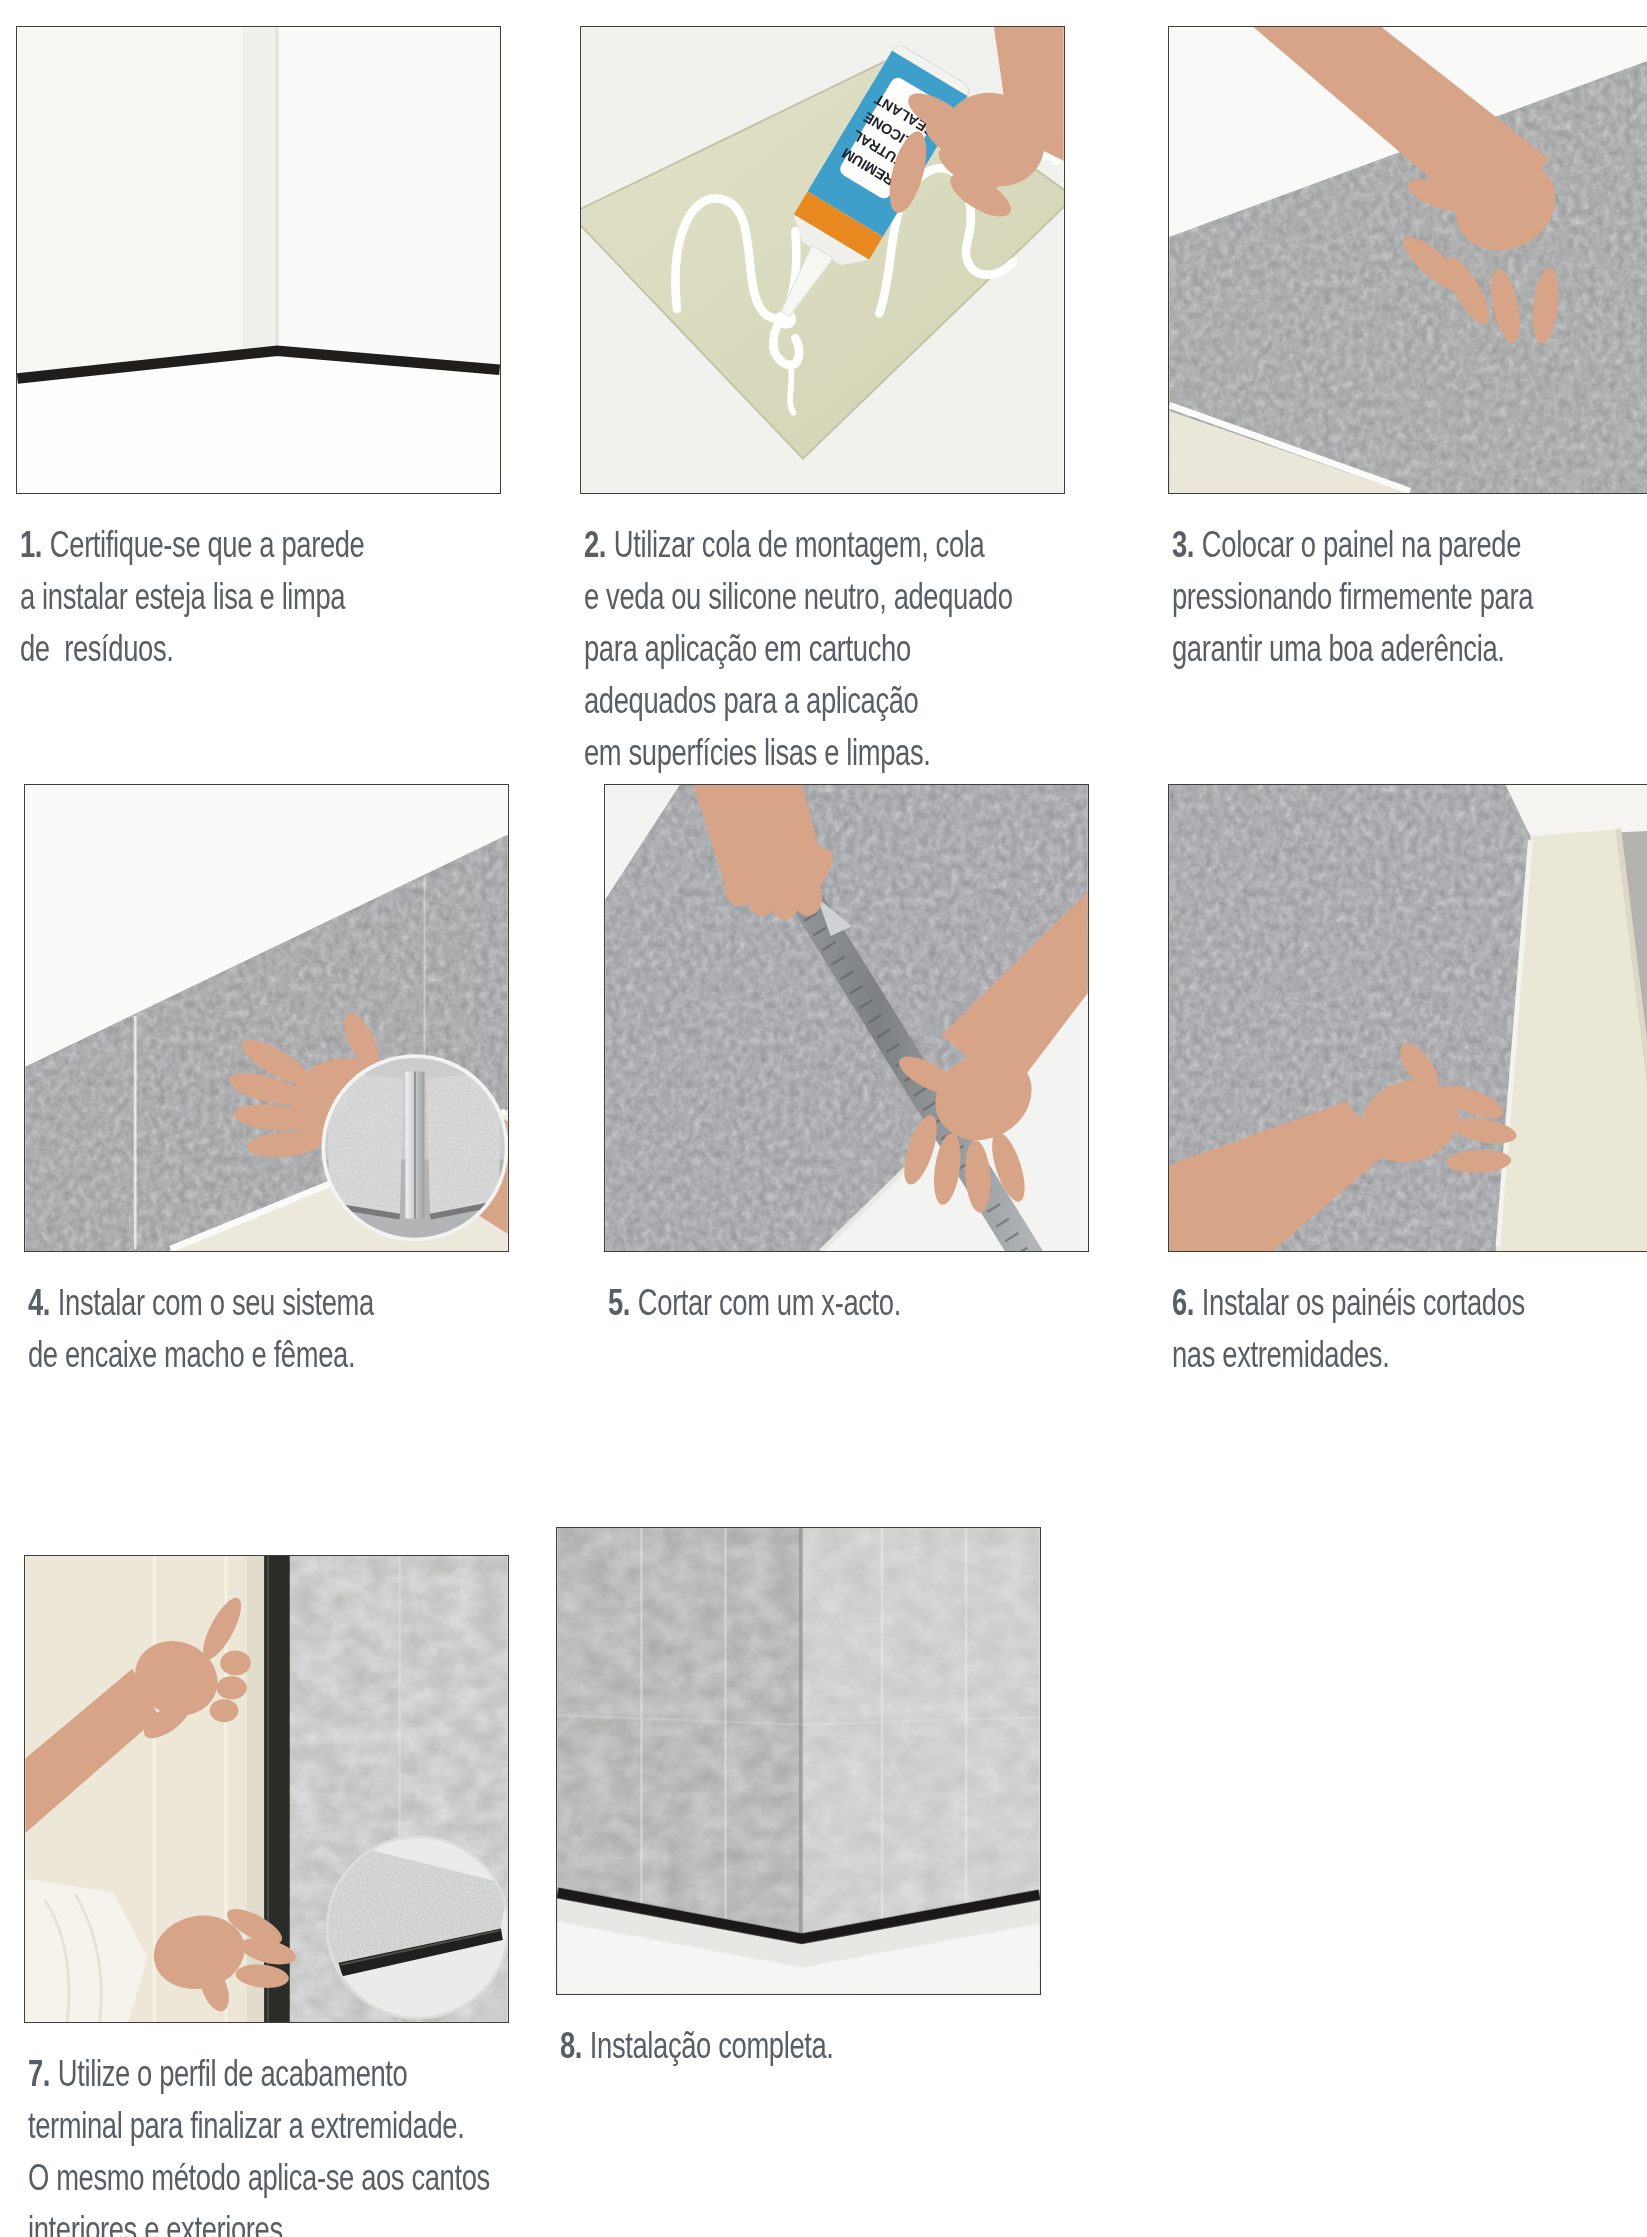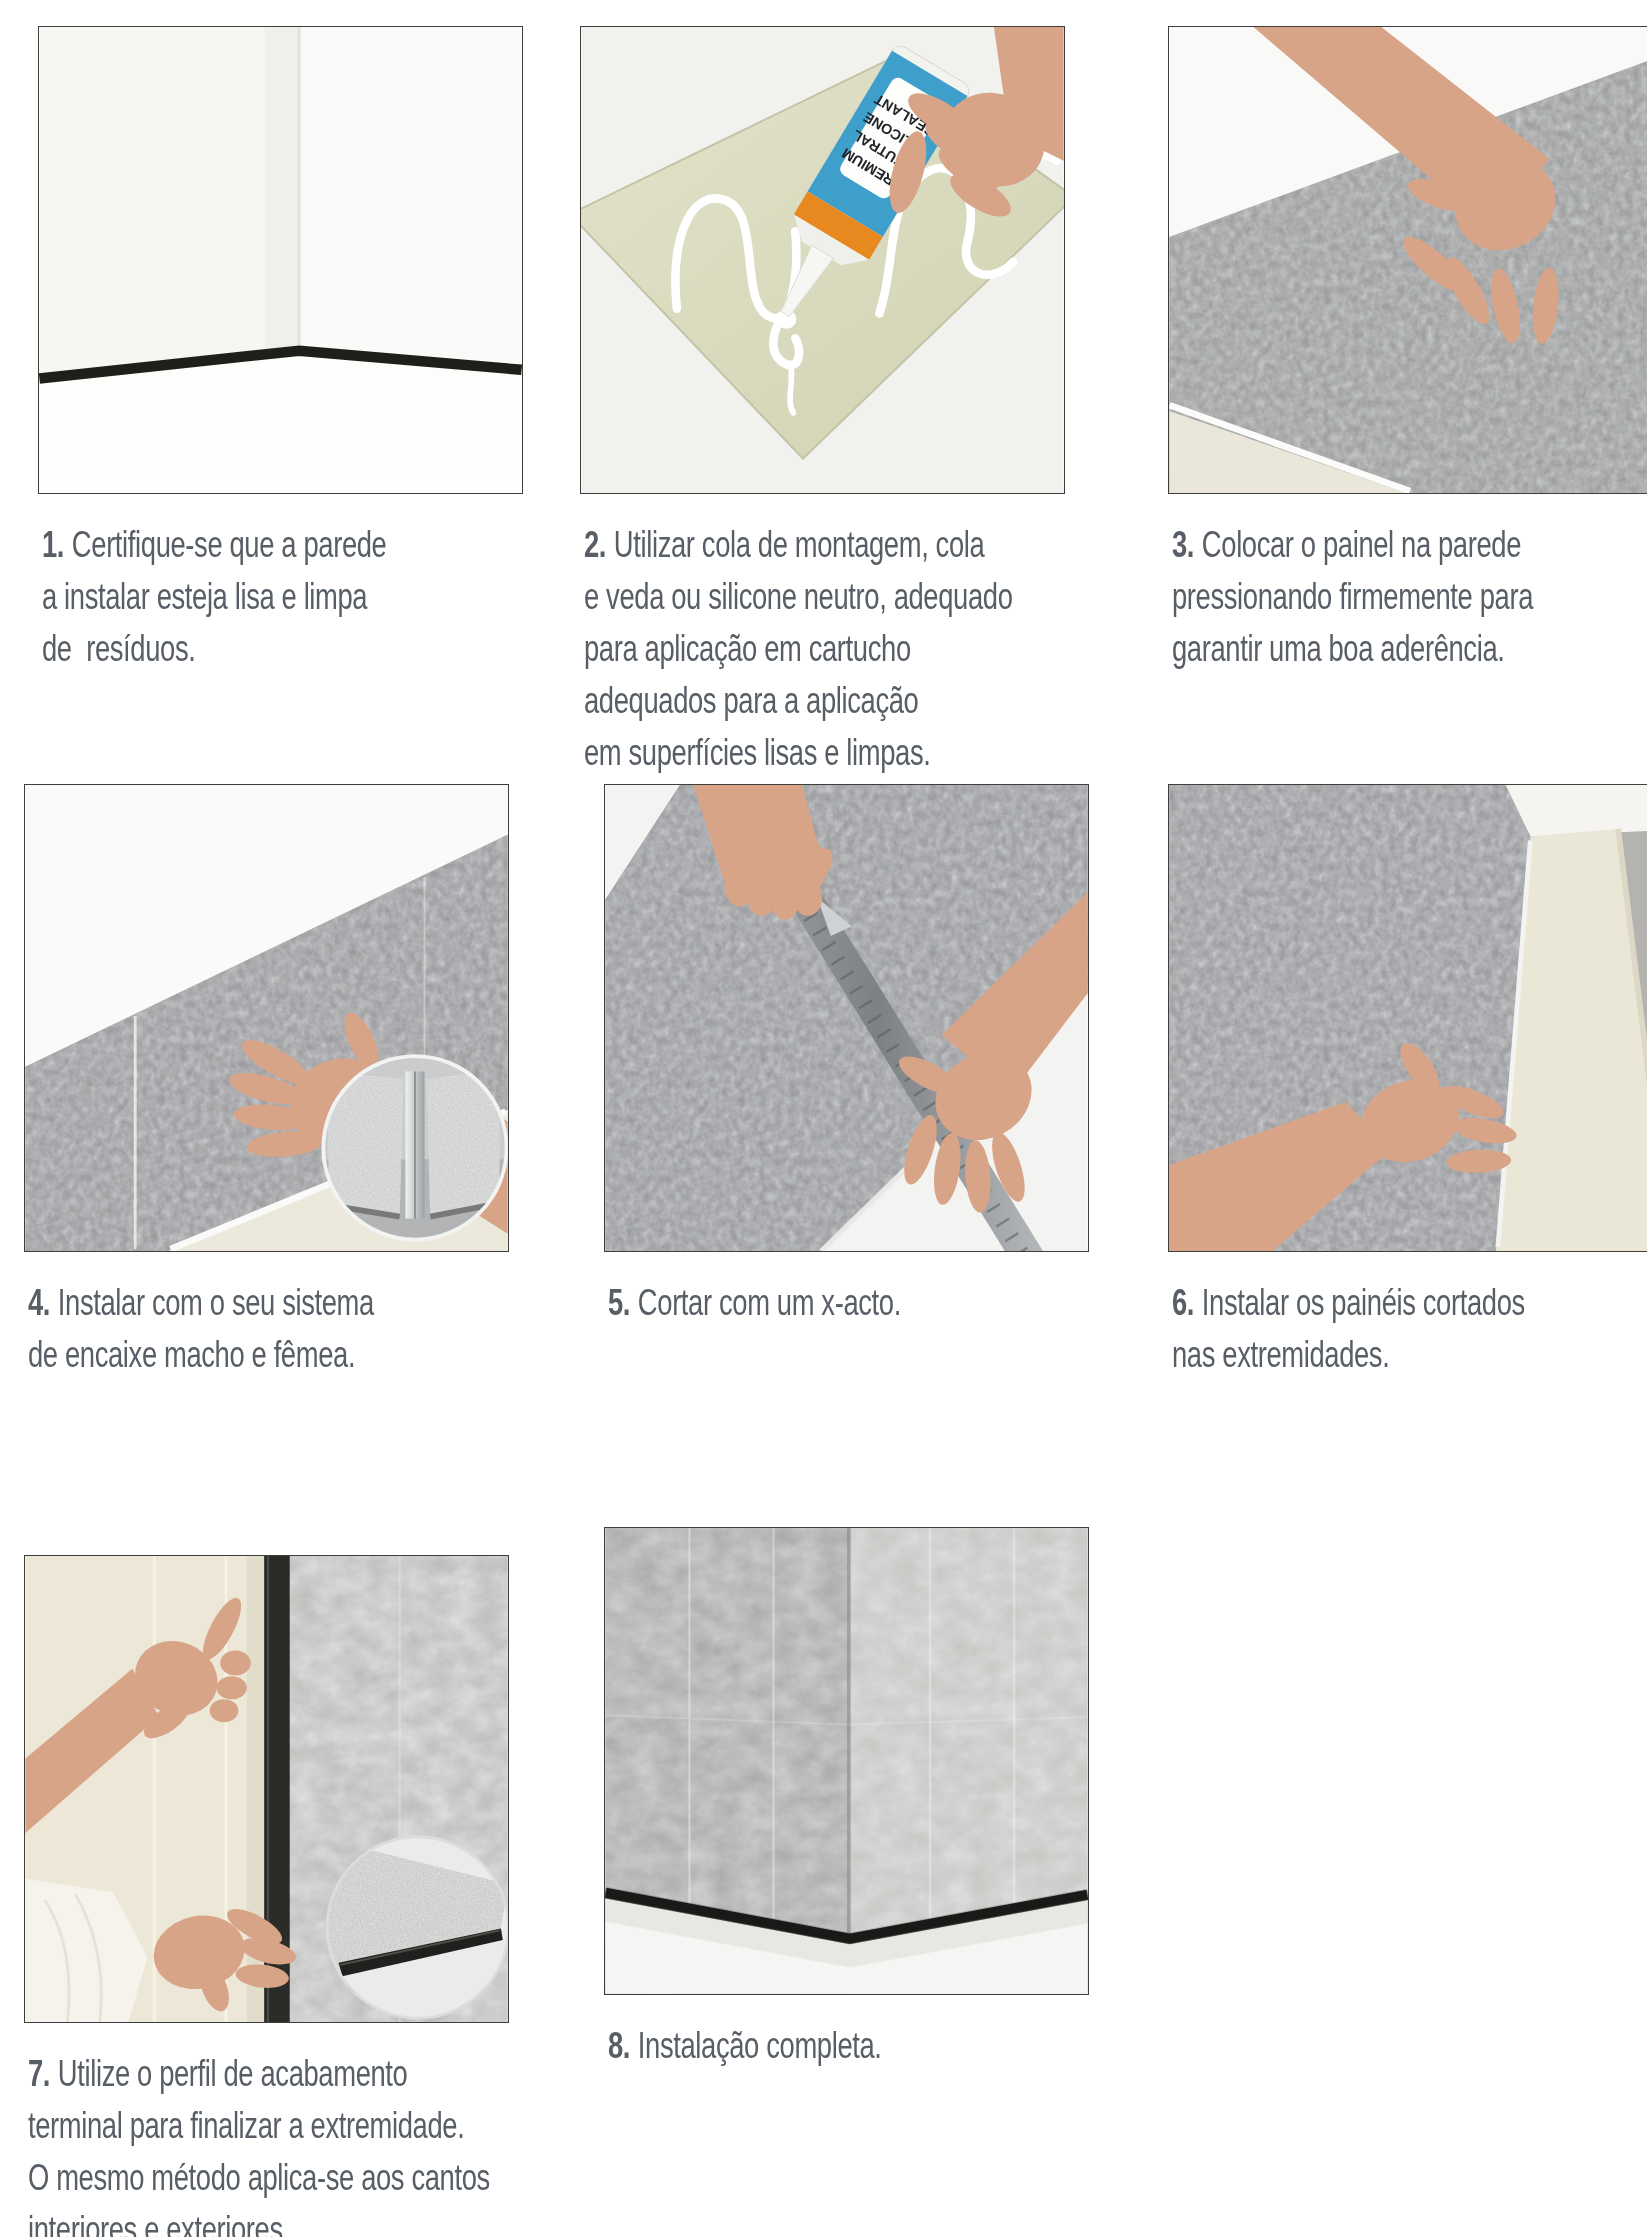--- a/index.html
+++ b/index.html
@@ -59,21 +59,21 @@
           <stop offset="1" stop-color="#9ea1a3"></stop>
       </linearGradient>
       <linearGradient id="steel" x1="0" y1="0" x2="1" y2="0">
         <stop offset="0" stop-color="#a4a8ab"></stop>
           <stop offset="0.5" stop-color="#7d8184"></stop>
           <stop offset="1" stop-color="#b5b9bb"></stop>
       </linearGradient>
     </defs>
   </svg>
 
-  <figure class="card" style="left:38px;top:26px">
+  <figure class="card" style="left:16px;top:26px">
     <div class="photo">
       <svg viewBox="0 0 505 488">
         <g>
           <rect width="505" height="488" fill="#f6f6f3"></rect>
           <polygon points="272,0 505,0 505,362 272,340" fill="#fafaf8"></polygon>
           <polygon points="236,0 272,0 272,338 236,343" fill="#efefec"></polygon>
           <line x1="272" y1="0" x2="272" y2="338" stroke="#e1e1dd" stroke-width="3"></line>
           <polygon points="0,372 272,344 505,362 505,488 0,488" fill="#fdfdfc"></polygon>
           <path d="M0,368 L272,339 L505,359" stroke="#201e1b" stroke-width="11" fill="none"></path>
         </g>
@@ -333,21 +333,21 @@
       </svg>
     </div>
     <figcaption class="caption">
       <span class="num">7.</span><span class="txt">Utilize o perfil de acabamento
 terminal para finalizar a extremidade.
 O mesmo método aplica-se aos cantos
 interiores e exteriores.</span>
     </figcaption>
   </figure>
 
-  <figure class="card" style="left:604px;top:1527px">
+  <figure class="card" style="left:556px;top:1527px">
     <div class="photo">
       <svg viewBox="0 0 505 488">
         <g>
           <rect x="0" y="0" width="256" height="488" fill="#a8aaa7"></rect>
           <rect x="0" y="0" width="256" height="488" filter="url(#marble)"></rect>
           <rect x="0" y="0" width="256" height="488" fill="#9fa19e" opacity="0.22"></rect>
           <rect x="256" y="0" width="249" height="488" fill="#c0c1be"></rect>
           <rect x="256" y="0" width="249" height="488" filter="url(#marble)"></rect>
           <rect x="256" y="0" width="249" height="488" fill="#d6d7d4" opacity="0.18"></rect>
           <rect x="253" y="0" width="4" height="430" fill="#8b8b88" opacity="0.6"></rect>

